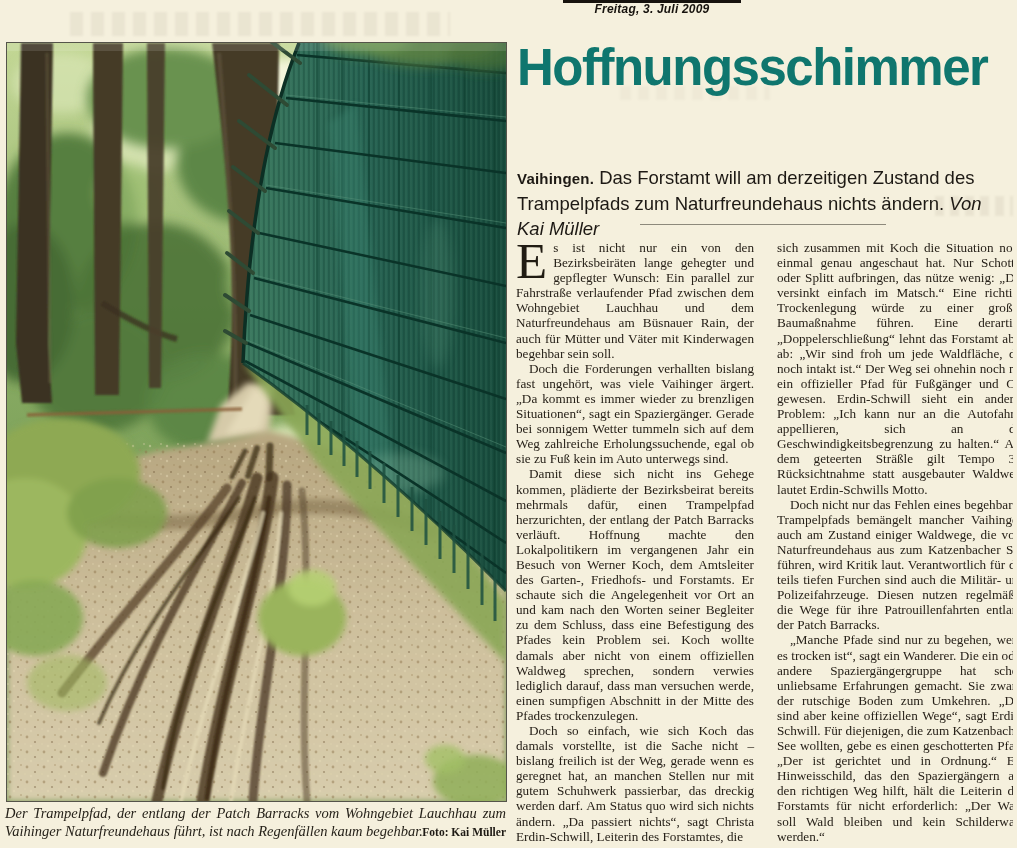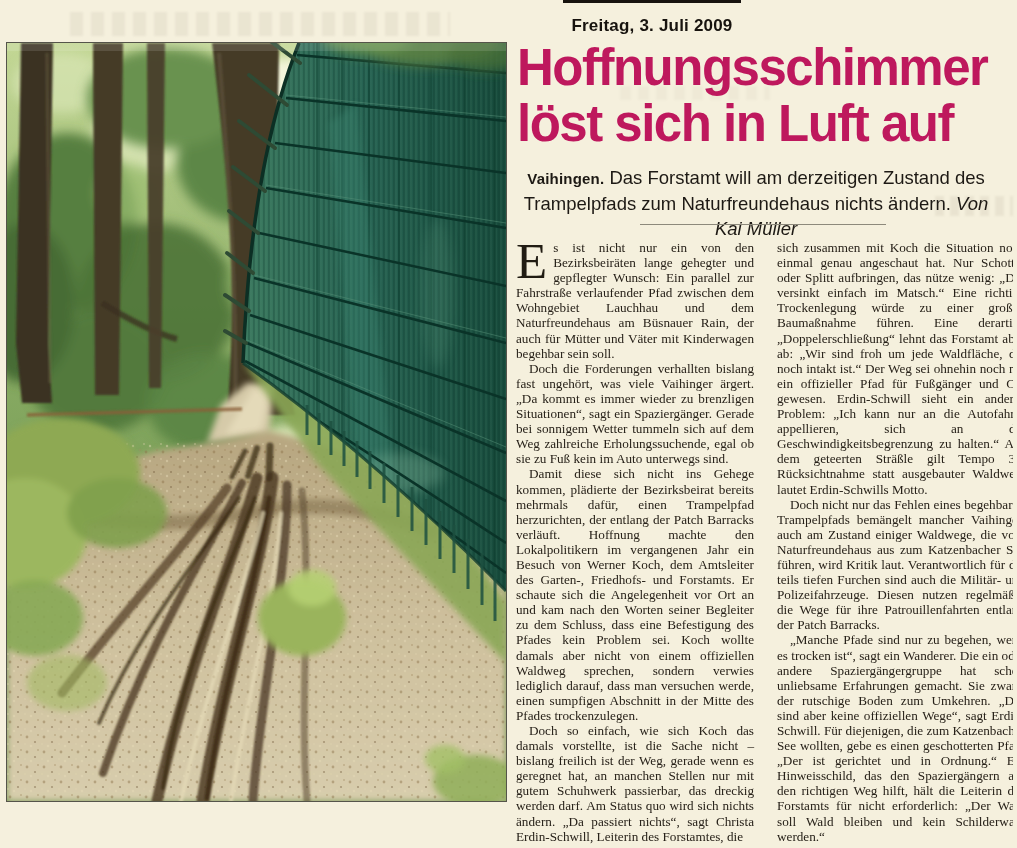--- a/index.html
+++ b/index.html
@@ -1,43 +1,43 @@
 <!DOCTYPE html>
 <html lang="de"><head>
 <meta charset="utf-8">
 <style>
   html,body{margin:0;padding:0;background:#e8e4d4;}
   .page{position:relative;width:1017px;height:848px;background:#f5f0dd;overflow:hidden;
         font-family:"Liberation Serif",serif;color:#262018;}
   
   .dateline{position:absolute;top:0;left:563px;width:178px;text-align:center;
-        font-family:"Liberation Sans",sans-serif;font-weight:bold;font-size:17px;
-        color:#17130e;border-top:3px solid #17130e;padding-top:16px;line-height:13px;letter-spacing:.2px;}
+        font-family:"Liberation Sans",sans-serif;font-weight:bold;font-size:12px;
+        color:#17130e;border-top:3px solid #17130e;padding-top:0;line-height:13px;letter-spacing:.2px;font-style:italic;}
   
   .smudge{position:absolute;filter:blur(1.2px);opacity:.5;pointer-events:none;}
   .smudge-a{left:70px;top:12px;width:380px;height:24px;
         background:repeating-linear-gradient(90deg,rgba(125,118,96,.18) 0 13px,transparent 13px 21px);}
   .smudge-b{left:935px;top:196px;width:78px;height:20px;
         background:repeating-linear-gradient(90deg,rgba(140,130,105,.22) 0 9px,transparent 9px 15px);}
   .smudge-c{left:620px;top:86px;width:150px;height:14px;
         background:repeating-linear-gradient(90deg,rgba(130,122,100,.10) 0 11px,transparent 11px 18px);}
   
   .photo{position:absolute;left:6px;top:42px;width:499px;height:758px;
         border:1px solid #55544a;box-sizing:content-box;background:#7da25c;}
   .photo svg{display:block;}
   .caption{position:absolute;left:5px;top:805px;width:501px;font-style:italic;
         font-size:14.5px;line-height:17.5px;text-align:justify;color:#26221a;}
   .caption-credit{position:absolute;right:0;top:19px;font-style:normal;font-weight:bold;
         font-size:11.5px;color:#1e1a14;}
   
   .headline{position:absolute;left:517px;top:40px;width:500px;
         font-family:"Liberation Sans",sans-serif;font-weight:bold;font-size:51px;
-        line-height:56px;letter-spacing:-1.5px;color:#be185d;}
+        line-height:56px;letter-spacing:-1.5px;color:#0f766e;}
   .subhead{position:absolute;left:517px;top:165px;width:478px;
-        font-family:"Liberation Sans",sans-serif;font-size:18.5px;line-height:25px;color:#1d1914;text-align:center;}
+        font-family:"Liberation Sans",sans-serif;font-size:18.5px;line-height:25px;color:#1d1914;}
   .subhead-loc{font-weight:bold;font-size:15px;letter-spacing:.2px;}
   .subhead-byline{font-style:italic;}
   .rule-sep{position:absolute;left:640px;top:224px;width:246px;height:1px;background:#8d897b;}
   
   .columns{position:absolute;left:516px;top:240px;width:497px;height:608px;overflow:hidden;}
   .col{position:absolute;top:0;font-size:13.2px;line-height:15.1px;text-align:justify;
         text-justify:inter-word;hyphens:auto;-webkit-hyphens:auto;color:#272119;}
   .col1{left:0;width:238px;}
   .col2{left:261px;width:248px;}
   .col p{margin:0;text-indent:13px;}
@@ -251,24 +251,27 @@
           <ellipse cx="420" cy="-5" rx="75" ry="28" fill="#587f43" opacity=".95"></ellipse>
           <ellipse cx="480" cy="10" rx="40" ry="18" fill="#49703a" opacity=".8"></ellipse>
           <ellipse cx="360" cy="-8" rx="45" ry="20" fill="#6a9350" opacity=".9"></ellipse>
         </g>
       </g>
 
       <rect x="0" y="0" width="499" height="8" fill="#ffffff" opacity=".12"></rect>
     </svg>
   </div>
 
+  <div class="caption">
+    <span>Der Trampelpfad, der entlang der Patch Barracks vom Wohngebiet Lauchhau zum Vaihinger Naturfreundehaus führt, ist nach Regenfällen kaum begehbar.</span>
+    <span class="caption-credit">Foto: Kai Müller</span>
+  </div>
 
   <div class="headline">
     <div>Hoffnungsschimmer</div>
-    <div>löst sich in Luft auf</div>
   </div>
 
   <div class="subhead">
     <span class="subhead-loc">Vaihingen.</span>
     <span>Das Forstamt will am derzeitigen Zustand des Trampelpfads zum Naturfreundehaus nichts ändern.</span>
     <span class="subhead-byline">Von Kai Müller</span>
   </div>
 
   <div class="rule-sep"></div>
 

